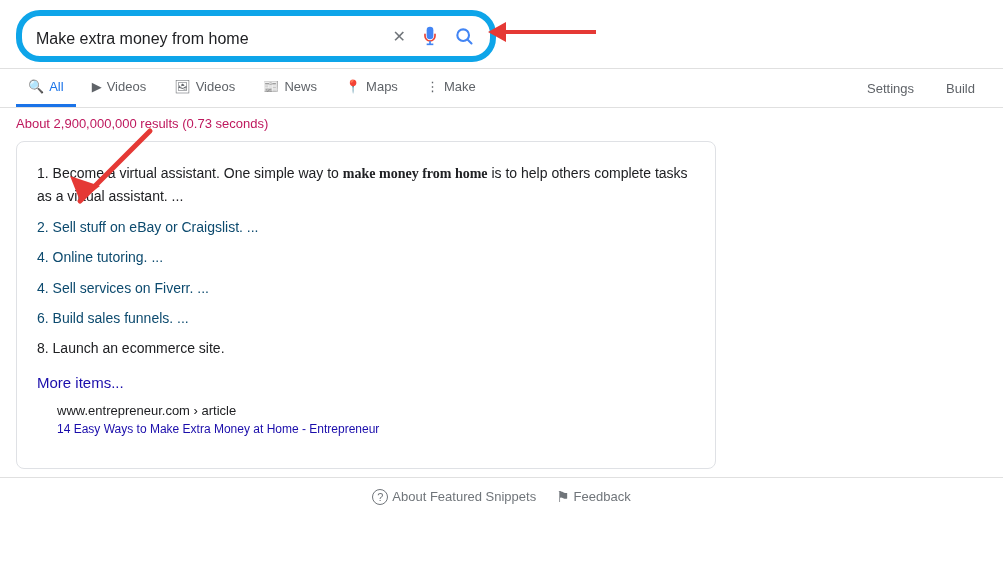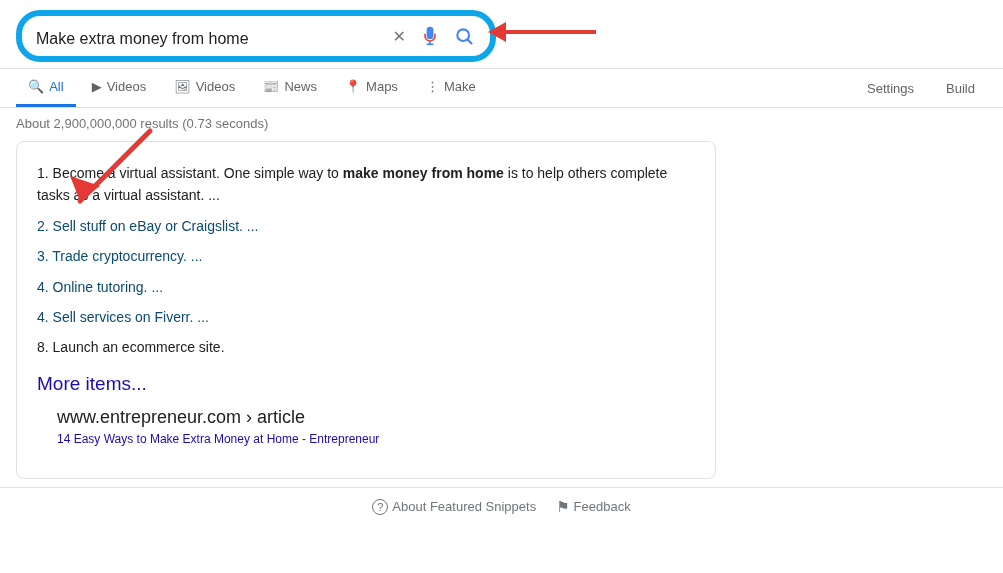--- a/index.html
+++ b/index.html
@@ -102,21 +102,21 @@
       gap: 8px;
     }
     .tab-settings .tab-item {
       border-bottom: none;
     }
 
     
     .results-info {
       padding: 8px 16px 6px 16px;
       font-size: 13px;
-      color: #737373;
+      color: #be185d;
     }
 
     
     .snippet-card {
       margin: 4px 16px;
       border: 1px solid #dfe1e5;
       border-radius: 8px;
       padding: 16px 20px;
       max-width: 700px;
     }
@@ -129,33 +129,34 @@
       font-size: 14px;
       line-height: 1.6;
       color: #202124;
     }
     .snippet-list li a {
       color: #0c4a6e;
       text-decoration: none;
     }
     .snippet-list li strong {
       font-weight: bold;
+      font-family: Liberation Serif, serif;
     }
     .more-items-link {
       display: block;
       margin-top: 10px;
-      font-size: 19px;
+      font-size: 15px;
       color: #1a0dab;
       text-decoration: none;
     }
 
     
     .source-url {
       padding: 12px 20px 4px 20px;
-      font-size: 18px;
+      font-size: 13px;
       color: #202124;
     }
     .result-title-link {
       display: block;
       padding: 0 20px 16px 20px;
       font-size: 12px;
       color: #1a0dab;
       text-decoration: none;
     }
 
@@ -290,27 +291,27 @@
 
     <div class="snippet-card">
       <ol class="snippet-list">
         <li>
           <span>1. Become a virtual assistant. One simple way to <strong>make money from home</strong> is to help others complete tasks as a virtual assistant. ...</span>
         </li>
         <li>
           <a href="#">2. Sell stuff on eBay or Craigslist. ...</a>
         </li>
         <li>
-          <a href="#">3. Trade cryptocurrency. ...</a>
-        </li>
-        <li>
           <a href="#">4. Online tutoring. ...</a>
         </li>
         <li>
           <a href="#">4. Sell services on Fiverr. ...</a>
+        </li>
+        <li>
+          <a href="#">6. Build sales funnels. ...</a>
         </li>
         <li>
           <span>8. Launch an ecommerce site.</span>
         </li>
       </ol>
       <a href="#" class="more-items-link">More items...</a>
 
       <div class="source-url">www.entrepreneur.com › article</div>
       <a href="#" class="result-title-link">14 Easy Ways to Make Extra Money at Home - Entrepreneur</a>
     </div>

